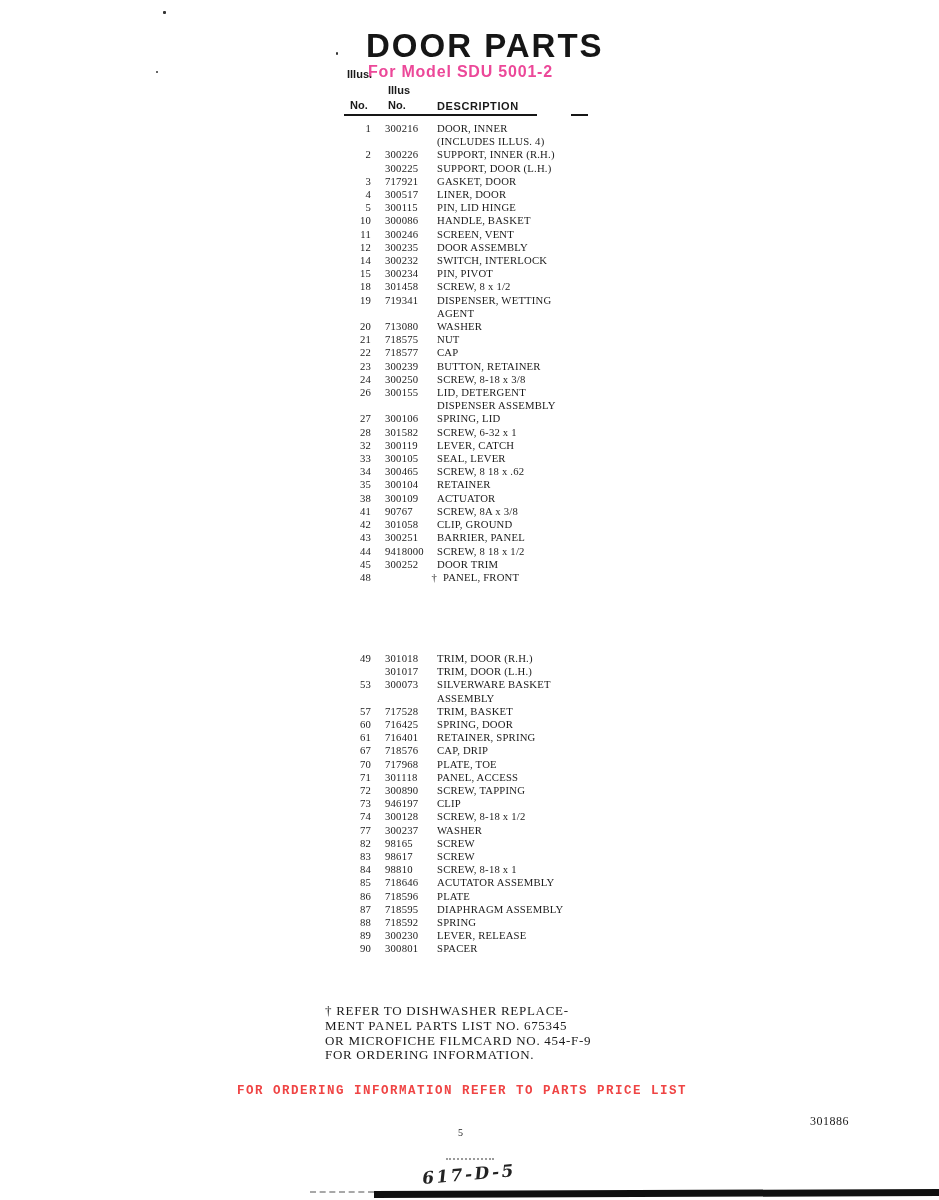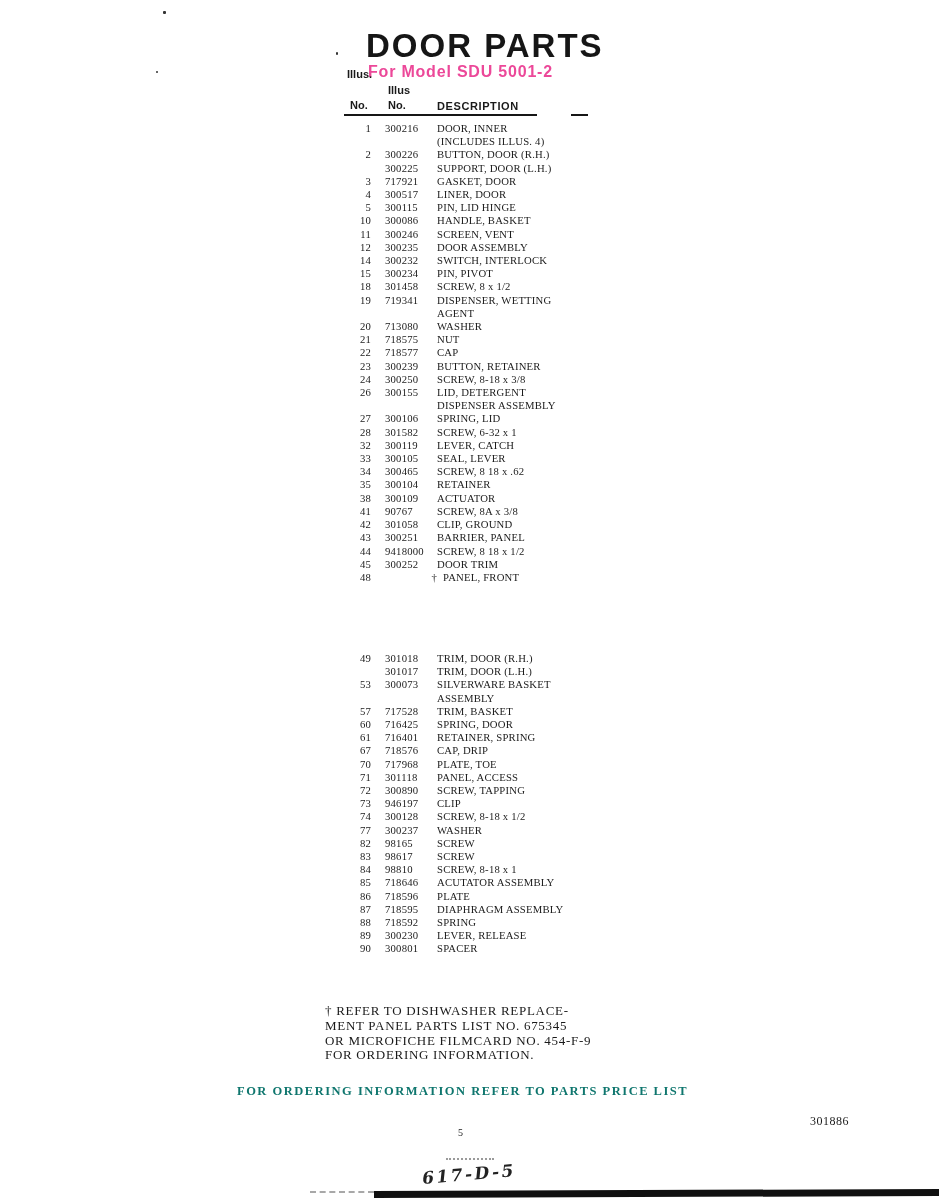--- a/index.html
+++ b/index.html
@@ -33,22 +33,22 @@
   .c-part.dagger { text-align:right; padding-right:6px; }
   .c-desc  { flex:1; white-space:nowrap; }
 
   .footnote {
     left:325px; top:1004px; width:300px;
     font-weight:normal; font-size:13px; line-height:14.8px;
     letter-spacing:0.7px; color:#1a1a1a; white-space:nowrap;
   }
   .ordering {
     left:237px; top:1084px;
-    font-family:Liberation Serif, serif; font-weight:bold;
-    font-size:12.5px; letter-spacing:1.5px; color:#0f766e; white-space:nowrap;
+    font-family:Liberation Mono, monospace; font-weight:bold;
+    font-size:12.5px; letter-spacing:1.5px; color:#ef4444; white-space:nowrap;
   }
   .pageno { left:458px; top:1127px; font-size:10px; }
   .docno  { left:810px; top:1114px; font-size:12px; letter-spacing:0.5px; }
   .handwriting {
     left:422px; top:1164px;
     font-family:"DejaVu Serif", serif; font-style:italic; font-weight:bold;
     font-size:17px; letter-spacing:2.5px; color:#222;
     transform:rotate(-5deg); white-space:nowrap;
   }
   .dotline { left:446px; top:1158px; width:48px; border-top:2px dotted #9a9a9a; }
@@ -80,21 +80,21 @@
         <span class="c-desc">DOOR, INNER</span>
       </div>
       <div class="prow">
         <span class="c-illus"></span>
         <span class="c-part"></span>
         <span class="c-desc">(INCLUDES ILLUS. 4)</span>
       </div>
       <div class="prow">
         <span class="c-illus">2</span>
         <span class="c-part">300226</span>
-        <span class="c-desc">BUTTON, DOOR (R.H.)</span>
+        <span class="c-desc">SUPPORT, INNER (R.H.)</span>
       </div>
       <div class="prow">
         <span class="c-illus"></span>
         <span class="c-part">300225</span>
         <span class="c-desc">SUPPORT, DOOR (L.H.)</span>
       </div>
       <div class="prow">
         <span class="c-illus">3</span>
         <span class="c-part">717921</span>
         <span class="c-desc">GASKET, DOOR</span>

